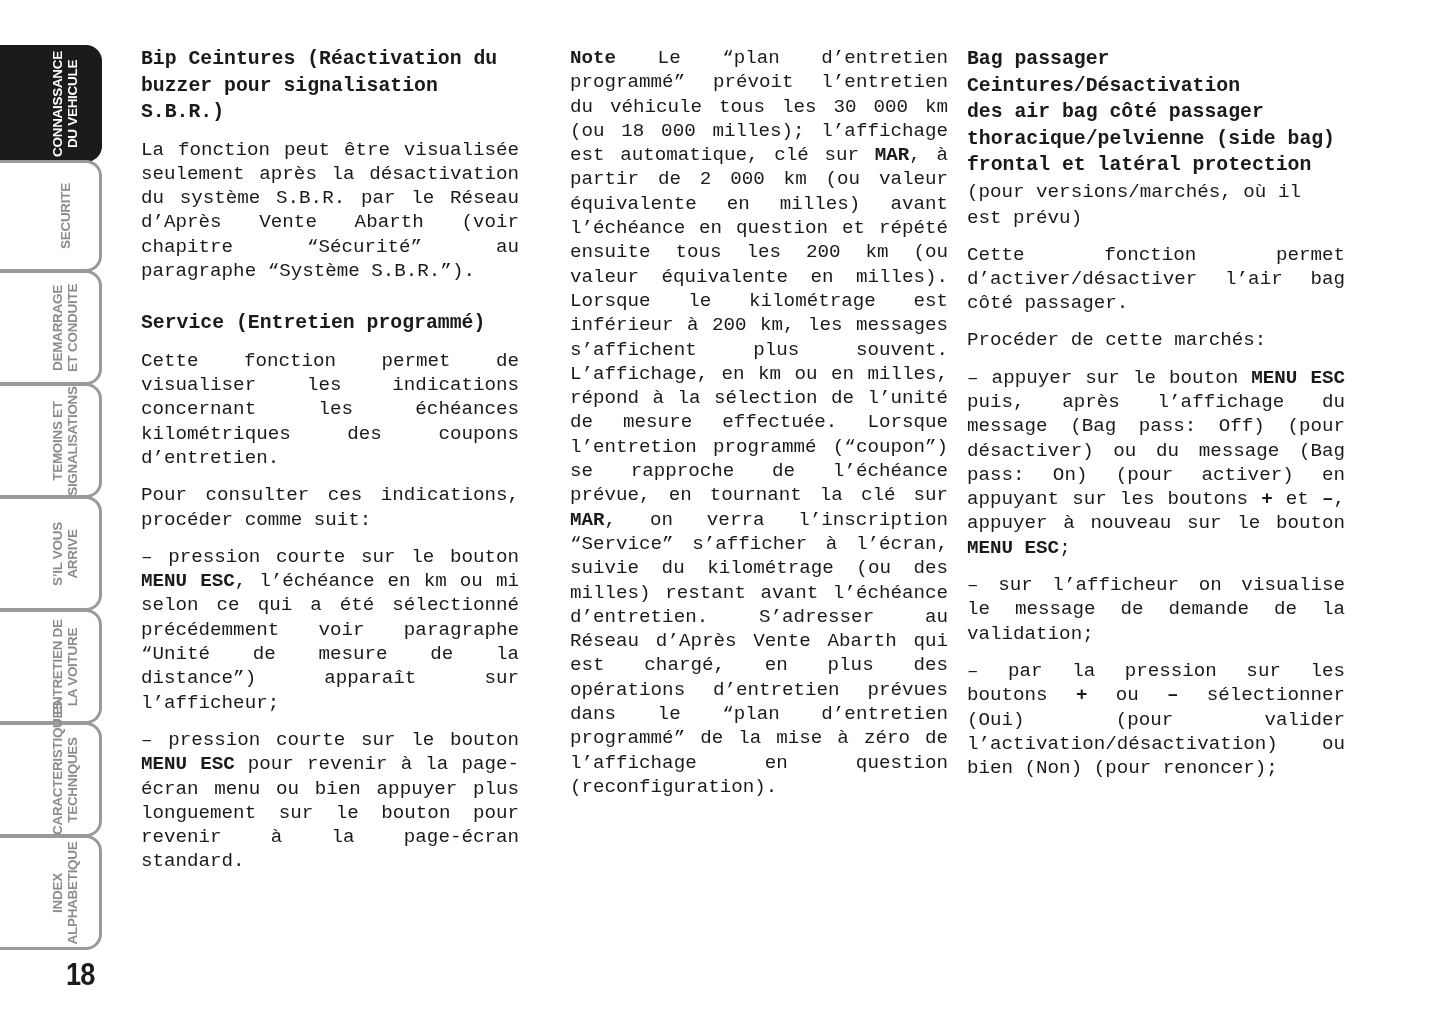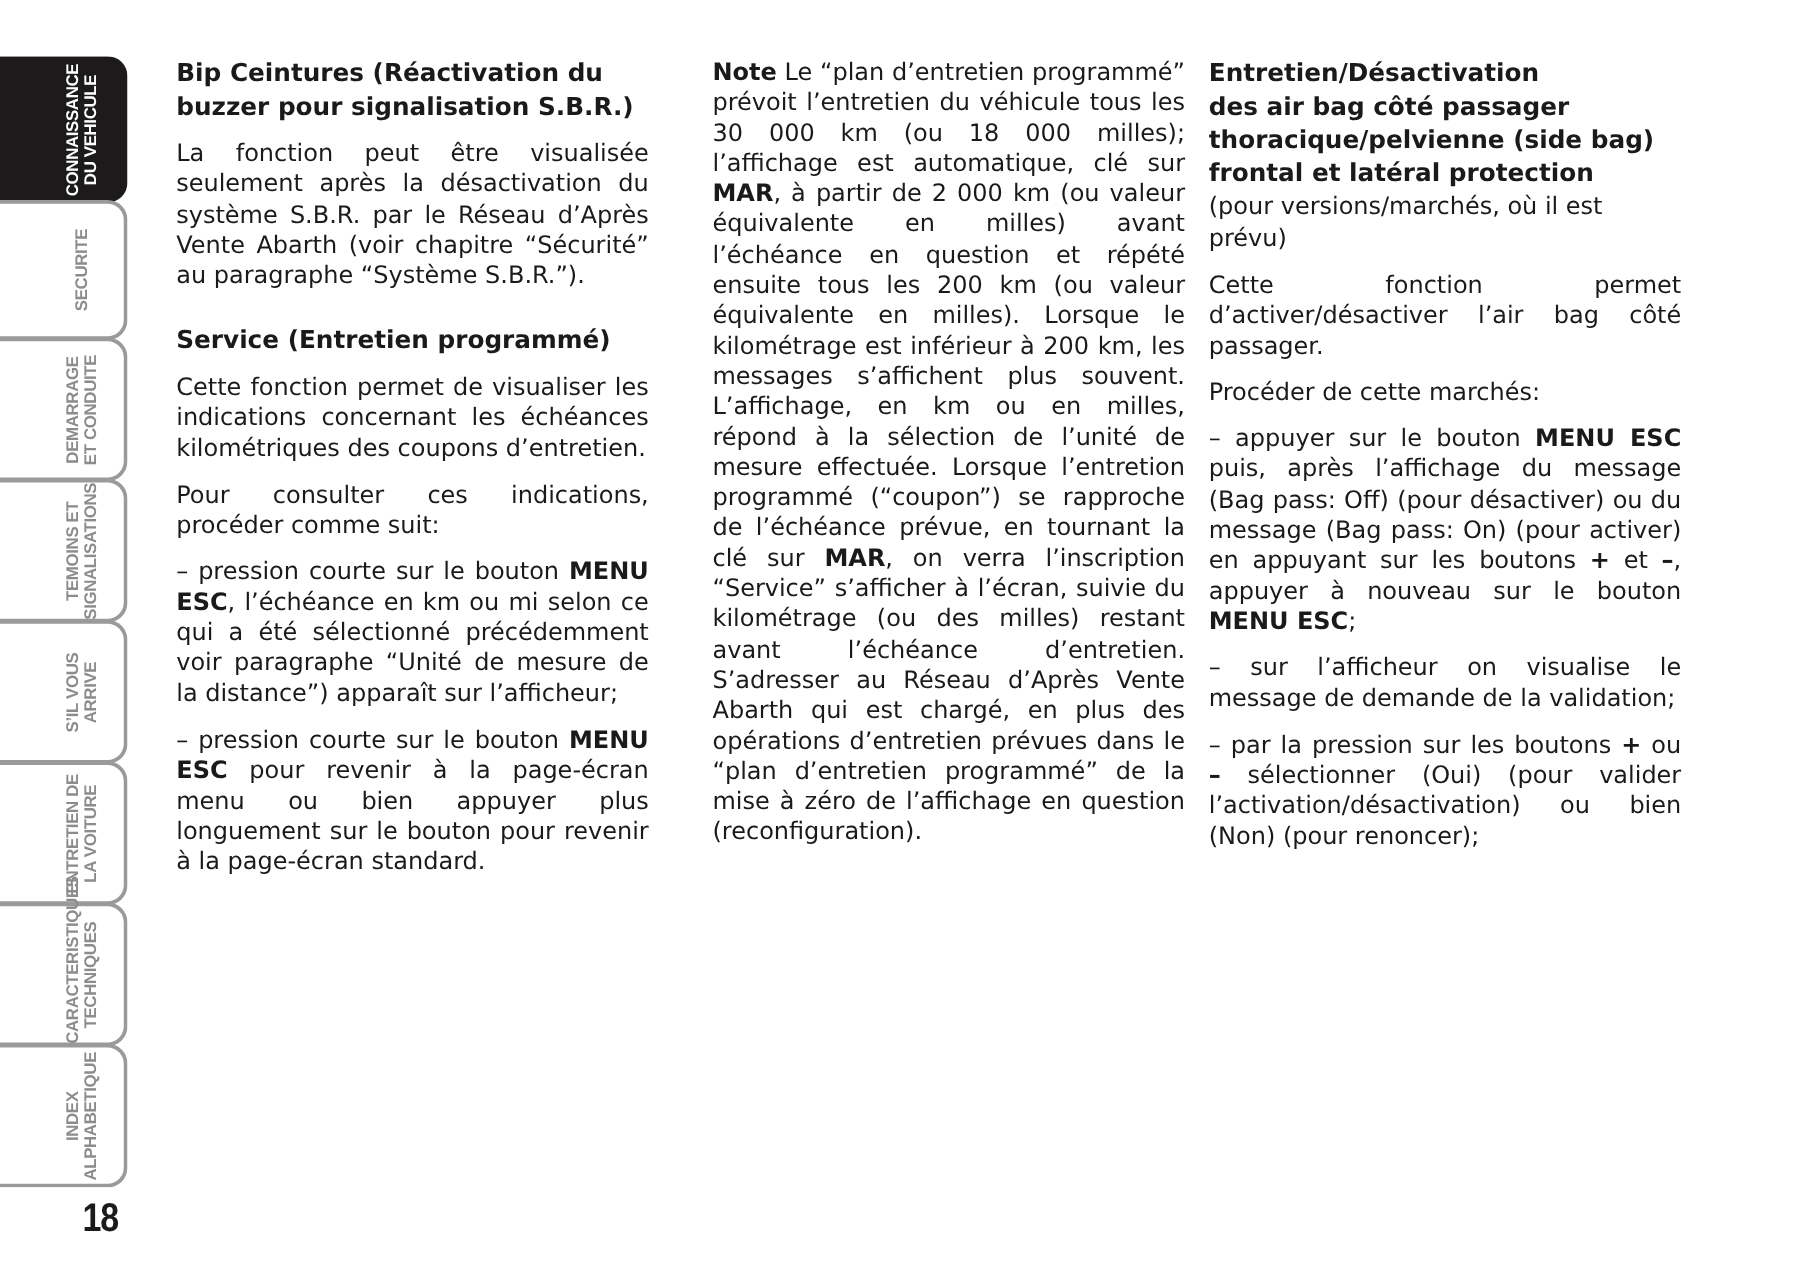--- a/index.html
+++ b/index.html
@@ -24,21 +24,21 @@
     font-size:13.5px; line-height:15px; letter-spacing:-0.3px;
     color:#8c8c8c; white-space:pre-line;
     right:auto; left:50%; margin-left:-40px;
   }
   .tab.active .tab-label { color:#ffffff; }
   .page-number {
     position:absolute; left:66px; top:956px;
     font-family:"Liberation Sans", sans-serif; font-weight:bold; font-size:32px;
     color:#1c1a1a; letter-spacing:-1px; transform:scaleX(0.85); transform-origin:left;
   }
-  .col { position:absolute; top:46px; width:378px; font-size:19.2px; line-height:24.3px; }
+  .col { position:absolute; top:46px; width:378px; font-size:19.2px; line-height:24.3px;font-family:Liberation Mono, monospace; }
   .col1 { left:141px; }
   .col2 { left:570px; }
   .col3 { left:967px; }
   .col p { margin:0 0 13px 0; text-align:justify; hyphens:manual; }
   h2 { margin:0 0 12px 0; font-size:19.8px; line-height:26.5px; font-weight:bold; }
   .h3 { font-weight:bold; font-size:19.8px; line-height:26.5px; }
   .sub { font-size:19.2px; line-height:26px; margin-bottom:12px; }
   b { font-weight:bold; }
   .gap { height:14px; }
 </style>
@@ -91,21 +91,22 @@
   <p><span>– pression courte sur le bouton </span><b>MENU ESC</b><span>, l’échéance en km ou mi selon ce qui a été sélectionné précédemment voir paragraphe “Unité de mesure de la distance”) apparaît sur l’afficheur;</span></p>
   <p><span>– pression courte sur le bouton </span><b>MENU ESC</b><span> pour revenir à la page-écran menu ou bien appuyer plus longuement sur le bouton pour revenir à la page-écran standard.</span></p>
 </section>
 
 <section class="col col2">
   <p><b>Note</b><span> Le “plan d’entretien programmé” prévoit l’entretien du véhicule tous les 30 000 km (ou 18 000 milles); l’affichage est automatique, clé sur </span><b>MAR</b><span>, à partir de 2 000 km (ou valeur équivalente en milles) avant l’échéance en question et répété ensuite tous les 200 km (ou valeur équivalente en milles). Lorsque le kilométrage est inférieur à 200 km, les messages s’affichent plus souvent. L’affichage, en km ou en milles, répond à la sélection de l’unité de mesure effectuée. Lorsque l’entretion programmé (“coupon”) se rapproche de l’échéance prévue, en tournant la clé sur </span><b>MAR</b><span>, on verra l’inscription “Service” s’afficher à l’écran, suivie du kilométrage (ou des milles) restant avant l’échéance d’entretien. S’adresser au Réseau d’Après Vente Abarth qui est chargé, en plus des opérations d’entretien prévues dans le “plan d’entretien programmé” de la mise à zéro de l’affichage en question (reconfiguration).</span></p>
 </section>
 
 <section class="col col3">
   <div>
-    <div class="h3">Entretien/Désactivation</div>
+    <div class="h3">Bag passager</div>
+    <div class="h3">Ceintures/Désactivation</div>
     <div class="h3">des air bag côté passager</div>
     <div class="h3">thoracique/pelvienne (side bag)</div>
     <div class="h3">frontal et latéral protection</div>
   </div>
   <div class="sub">(pour versions/marchés, où il est prévu)</div>
   <p>Cette fonction permet d’activer/désactiver l’air bag côté passager.</p>
   <p>Procéder de cette marchés:</p>
   <p><span>– appuyer sur le bouton </span><b>MENU ESC</b><span> puis, après l’affichage du message (Bag pass: Off) (pour désactiver) ou du message (Bag pass: On) (pour activer) en appuyant sur les boutons </span><b>+</b><span> et </span><b>–</b><span>, appuyer à nouveau sur le bouton </span><b>MENU ESC</b><span>;</span></p>
   <p>– sur l’afficheur on visualise le message de demande de la validation;</p>
   <p><span>– par la pression sur les boutons </span><b>+</b><span> ou </span><b>–</b><span> sélectionner (Oui) (pour valider l’activation/désactivation) ou bien (Non) (pour renoncer);</span></p>

